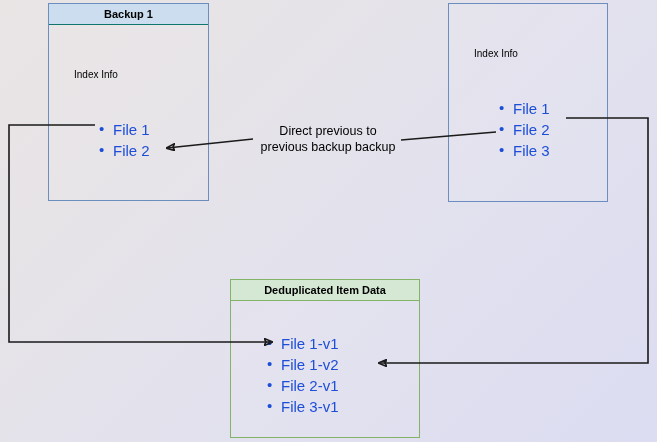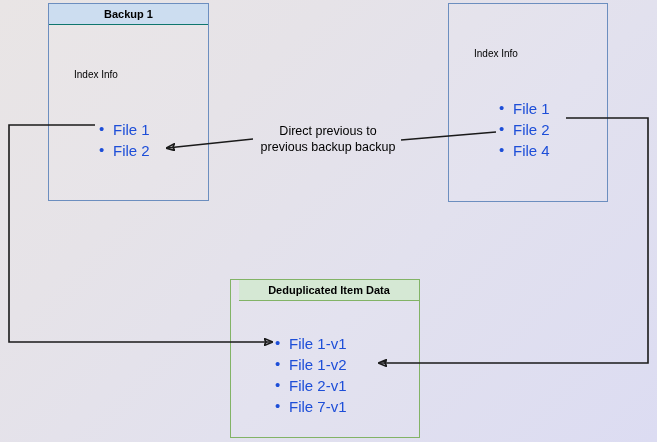--- a/index.html
+++ b/index.html
@@ -110,33 +110,33 @@
       </ul>
     </div>
   </div>
 
   <div class="box" style="left:448px; top:3px; width:160px; height:199px;">
     <div class="box-body">
       <div class="index-label" style="left:25px; top:44px;">Index Info</div>
       <ul class="file-list" style="left:50px; top:94px;">
         <li>File 1</li>
         <li>File 2</li>
-        <li>File 4</li>
+        <li>File 3</li>
       </ul>
     </div>
   </div>
 
-  <div class="box green" style="left:230px; top:279px; width:190px; height:159px;padding-left:8px;">
+  <div class="box green" style="left:230px; top:279px; width:190px; height:159px;">
     <div class="box-header">Deduplicated Item Data</div>
     <div class="box-body">
       <ul class="file-list" style="left:36px; top:32px;">
         <li>File 1-v1</li>
         <li>File 1-v2</li>
         <li>File 2-v1</li>
-        <li>File 7-v1</li>
+        <li>File 3-v1</li>
       </ul>
     </div>
   </div>
 
   <div class="center-label" style="left:245px; top:123px; width:166px;">
     <div>Direct previous to</div>
     <div>previous backup backup</div>
   </div>
 
   <svg class="overlay" viewBox="0 0 657 442">

